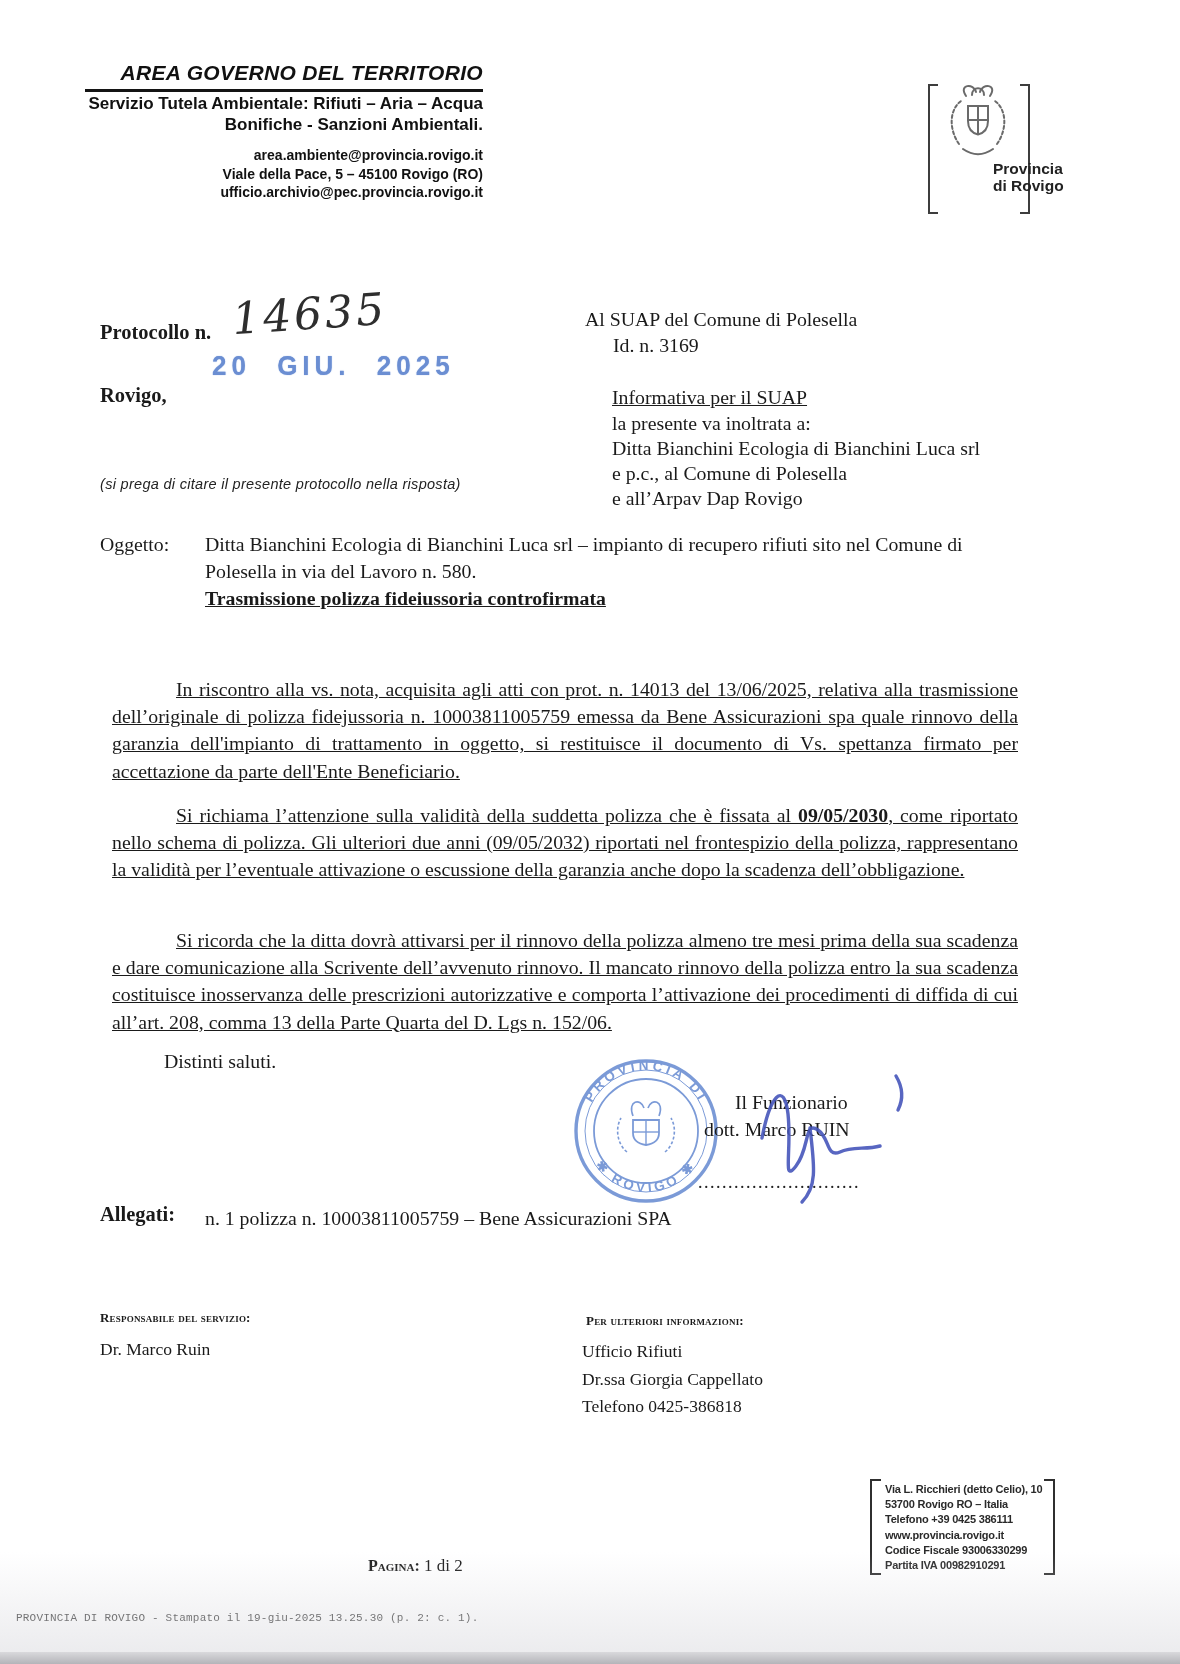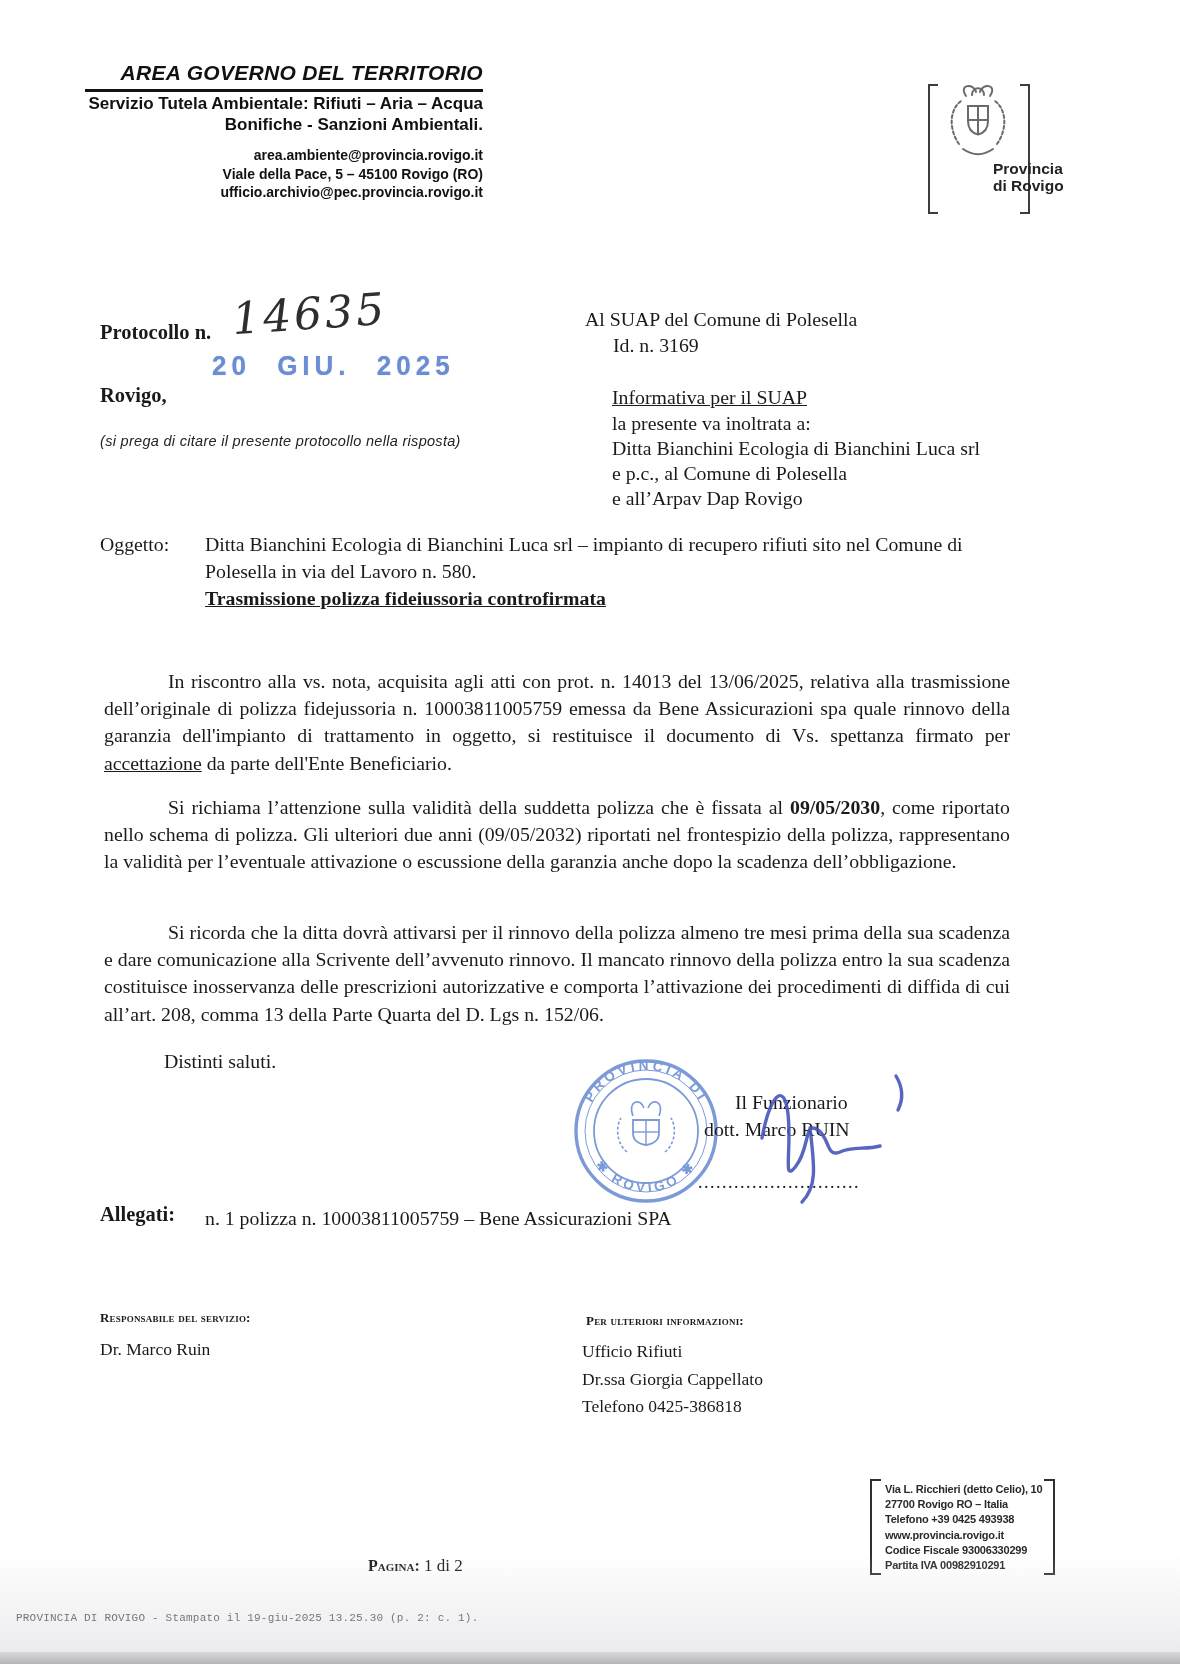--- a/index.html
+++ b/index.html
@@ -26,24 +26,24 @@
   .bracket.l{border-left:2.5px solid #3d3d3d;border-top:2.5px solid #3d3d3d;border-bottom:2.5px solid #3d3d3d;}
   .bracket.r{border-right:2.5px solid #3d3d3d;border-top:2.5px solid #3d3d3d;border-bottom:2.5px solid #3d3d3d;}
   .logo-caption{font-size:15.5px;line-height:16.5px;color:#222;margin-left:40px;}
 
   
   .proto-label{font-size:20.5px;}
   .hand{font-size:44px;color:#2e2e2e;transform:rotate(-4deg);letter-spacing:3px;
         font-style:italic;font-family:"DejaVu Serif", serif;}
   .datestamp{font-size:26px;color:#5f85cf;letter-spacing:5px;word-spacing:14px;
              transform:scaleY(1.08);opacity:.92;text-shadow:0 0 1px #7fa0dd;}
-  .note{font-size:14.5px;color:#232323;letter-spacing:.3px;}
+  .note{font-size:14.5px;color:#232323;letter-spacing:.3px;margin-top:43px;}
 
   .body-text{font-size:19.8px;line-height:27.2px;}
-  .indent p, .para{ text-indent:64px; margin:4px;}
+  .indent p, .para{ text-indent:64px; margin:12px;text-decoration:underline;}
   .dots{font-size:18px;letter-spacing:1.5px;color:#222;}
 
   .smalllabel{font-size:13px;letter-spacing:.2px;}
   .footer-line{font-size:17.5px;line-height:27.5px;}
 
   .org-bracket{width:9px;height:92px;}
   .org-bracket.l{border-left:2px solid #2f2f2f;border-top:2px solid #2f2f2f;border-bottom:2px solid #2f2f2f;}
   .org-bracket.r{border-right:2px solid #2f2f2f;border-top:2px solid #2f2f2f;border-bottom:2px solid #2f2f2f;}
   .org-text{font-size:11px;line-height:15.2px;font-weight:bold;letter-spacing:-0.2px;color:#2a2a2a;}
 
@@ -165,22 +165,22 @@
   <div class="abs footer-line" style="left:582px;top:1338px;">
     <div>Ufficio Rifiuti</div>
     <div>Dr.ssa Giorgia Cappellato</div>
     <div>Telefono 0425-386818</div>
   </div>
 
   <div class="abs org-bracket l" style="left:870px;top:1479px;"></div>
   <div class="abs org-bracket r" style="left:1044px;top:1479px;"></div>
   <div class="abs org-text sans" style="left:885px;top:1482px;width:158px;">
     <div>Via L. Ricchieri (detto Celio), 10</div>
-    <div>27700 Rovigo RO – Italia</div>
-    <div>Telefono +39 0425 493938</div>
+    <div>53700 Rovigo RO – Italia</div>
+    <div>Telefono +39 0425 386111</div>
     <div>www.provincia.rovigo.it</div>
     <div>Codice Fiscale 93006330299</div>
     <div>Partita IVA 00982910291</div>
   </div>
 
   <div class="abs" style="left:368px;top:1556px;font-size:17px;">
     <span class="sc b" style="font-size:16px;">Pagina:</span><span> 1 di 2</span>
   </div>
 
   <div class="abs printline mono" style="left:16px;top:1612px;">PROVINCIA DI ROVIGO - Stampato il 19-giu-2025 13.25.30 (p. 2: c. 1).</div>

